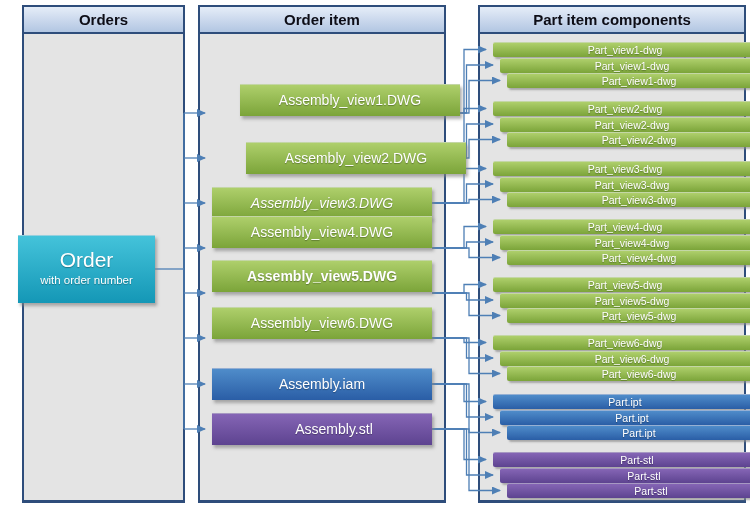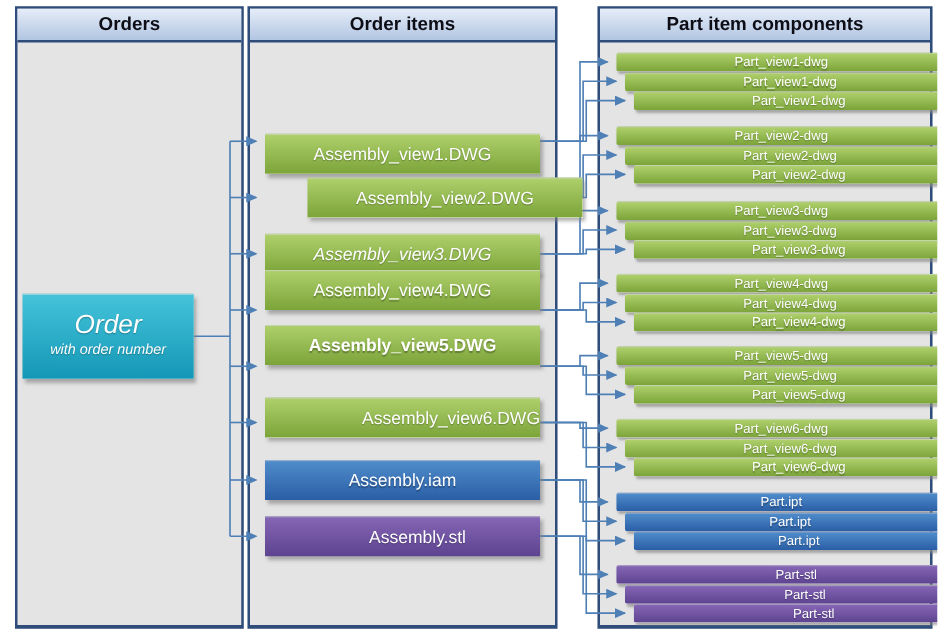--- a/index.html
+++ b/index.html
@@ -21,36 +21,36 @@
         border-top:1px solid rgba(255,255,255,0.5);}
   .node.purple{background:linear-gradient(180deg,var(--purple-top) 0%,var(--purple-bottom) 100%);
         border-top:1px solid rgba(255,255,255,0.45);padding-left:24px;}
   .node.teal{background:linear-gradient(180deg,var(--teal-top) 0%,var(--teal-bottom) 100%);
         border-top:1px solid rgba(255,255,255,0.55);}
 
   .item-node{left:212px;width:220px;height:32px;font-size:14px;line-height:31px;}
   .bar{height:15px;width:264px;font-size:10.5px;line-height:15px;border-radius:2px;
        box-shadow:2px 2px 2px rgba(140,140,140,0.7);}
 
-  .order-node{left:18px;top:235px;width:137px;height:68px;padding-top:12px;font-style:italic;}
+  .order-node{left:18px;top:235px;width:137px;height:68px;padding-top:12px;}
   .order-title{font-size:21px;line-height:24px;}
   .order-sub{font-size:11.5px;line-height:16px;}
 
   #wires{position:absolute;left:0;top:0;width:750px;height:514px;pointer-events:none;}
 </style>
 </head>
 <body>
 
 <div id="canvas">
 
-  <div class="panel" style="left:12px;width:183px;">
+  <div class="panel" style="left:22px;width:163px;">
     <div class="panel-header">Orders</div>
   </div>
   <div class="panel" style="left:198px;width:248px;">
-    <div class="panel-header">Order items</div>
+    <div class="panel-header">Order item</div>
   </div>
   <div class="panel" style="left:478px;width:268px;">
     <div class="panel-header">Part item components</div>
   </div>
 
   <svg id="wires" viewBox="0 0 750 514">
       <defs>
         <marker id="arr" markerWidth="9" markerHeight="8" refX="8" refY="4" orient="auto" markerUnits="userSpaceOnUse">
           <path d="M0,0 L9,4 L0,8 z" fill="#4e7fb5"></path>
         </marker>
@@ -90,26 +90,26 @@
       <path d="M 432 429 H 466.5 V 475 H 493" fill="none" stroke="#4e7fb5" stroke-width="1.3" marker-end="url(#arr)"></path>
       <path d="M 432 429 H 469 V 490.5 H 500" fill="none" stroke="#4e7fb5" stroke-width="1.3" marker-end="url(#arr)"></path>
     </svg>
 
   <div class="node teal order-node">
     <div class="order-title">Order</div>
     <div class="order-sub">with order number</div>
   </div>
 
   <div id="items-layer">
-      <div class="node green item-node" style="top: 107px;">Assembly_view1.DWG</div>
+      <div class="node green item-node" style="top: 84px; margin-left: 28px;">Assembly_view1.DWG</div>
       <div class="node green item-node" style="top: 142px; margin-left: 34px;">Assembly_view2.DWG</div>
       <div class="node green item-node" style="top: 187px; font-style: italic;">Assembly_view3.DWG</div>
       <div class="node green item-node" style="top: 216px;">Assembly_view4.DWG</div>
       <div class="node green item-node" style="top: 260px; font-weight: bold;">Assembly_view5.DWG</div>
-      <div class="node green item-node" style="top: 318px; text-align: right;">Assembly_view6.DWG</div>
+      <div class="node green item-node" style="top: 307px;">Assembly_view6.DWG</div>
       <div class="node blue item-node" style="top: 368px;">Assembly.iam</div>
       <div class="node purple item-node" style="top: 413px;">Assembly.stl</div>
     </div>
   <div id="groups-layer">
       <div class="node green bar" style="position: absolute; left: 493px; top: 42px;">Part_view1-dwg</div>
       <div class="node green bar" style="position: absolute; left: 500px; top: 57.5px;">Part_view1-dwg</div>
       <div class="node green bar" style="position: absolute; left: 507px; top: 73px;">Part_view1-dwg</div>
       <div class="node green bar" style="position: absolute; left: 493px; top: 101px;">Part_view2-dwg</div>
       <div class="node green bar" style="position: absolute; left: 500px; top: 116.5px;">Part_view2-dwg</div>
       <div class="node green bar" style="position: absolute; left: 507px; top: 132px;">Part_view2-dwg</div>

